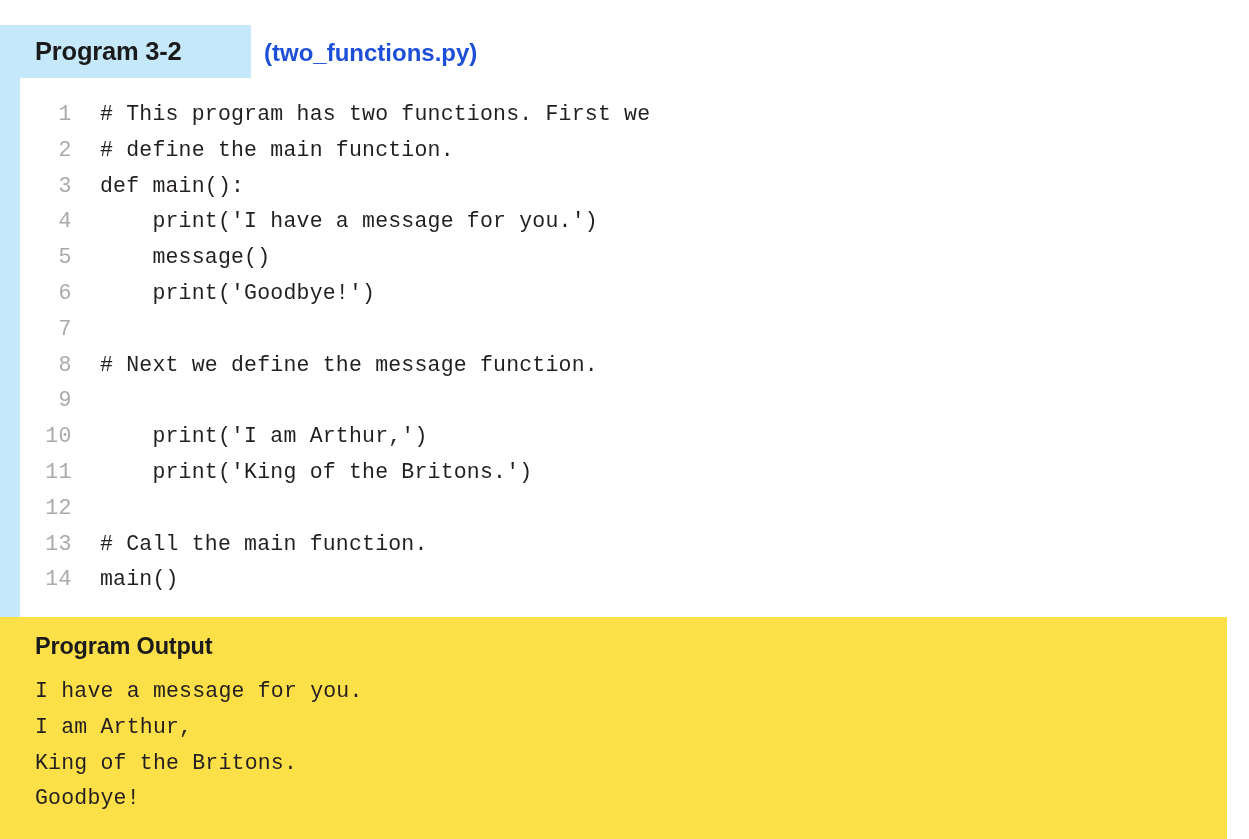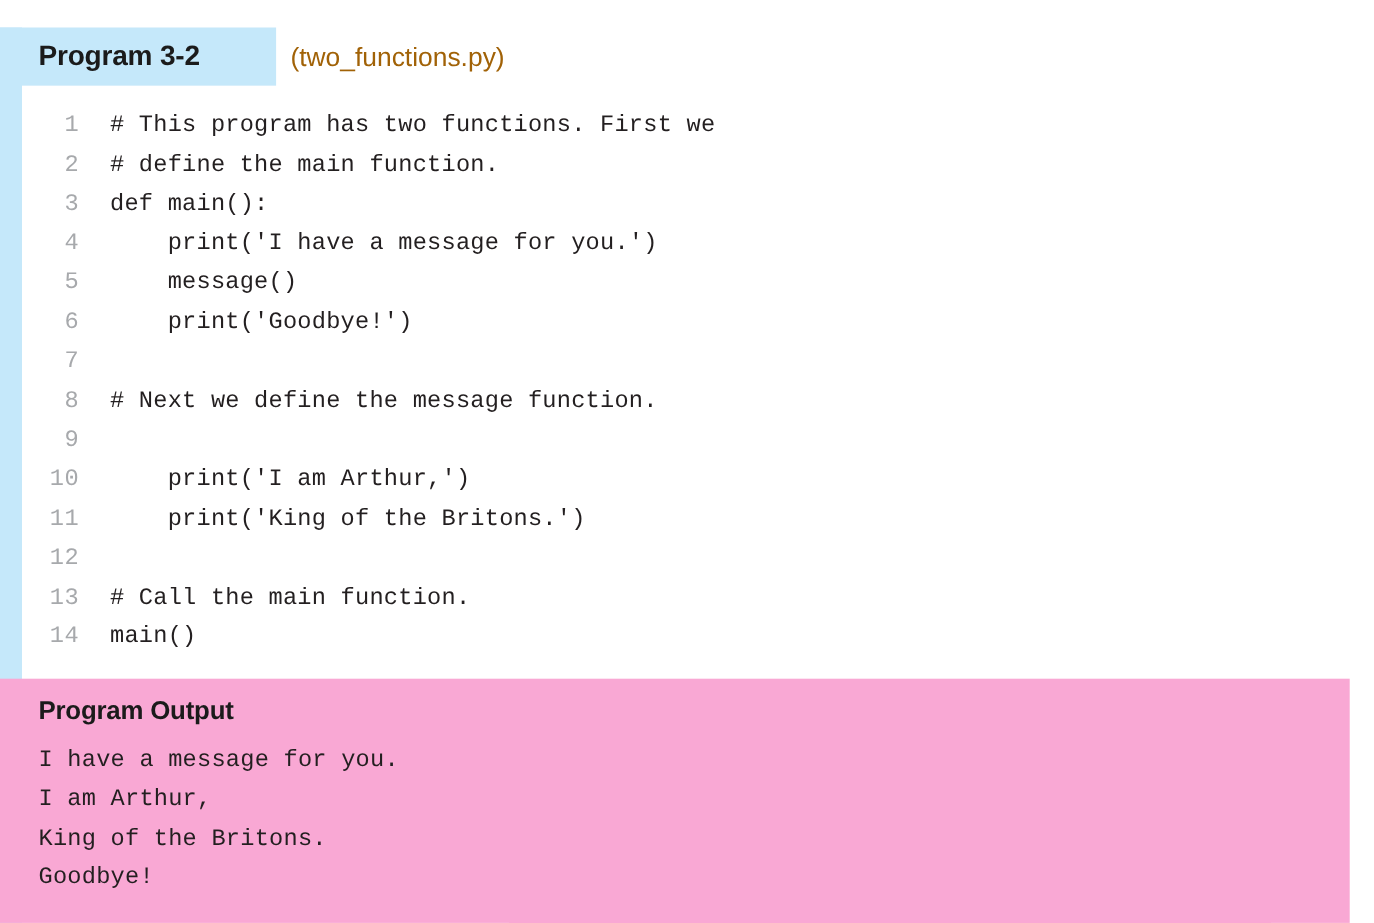--- a/index.html
+++ b/index.html
@@ -55,22 +55,22 @@
     letter-spacing: -0.2px;
     white-space: nowrap;
   }
   .program-filename {
     position: absolute;
     left: 264px;
     top: 0;
     height: 53px;
     line-height: 55px;
     font-size: 24px;
-    font-weight: normal;
-    color: #a16207;
+    font-weight: bold;
+    color: #1d4ed8;
     white-space: nowrap;
   }
 
   
   .code-block {
     position: absolute;
     left: 20px;
     top: 78px;
     width: 1207px;
     height: 535px;
@@ -101,21 +101,21 @@
     letter-spacing: 0.2px;
   }
 
   
   .output-block {
     position: absolute;
     left: 0;
     top: 617px;
     width: 1227px;
     height: 222px;
-    background: #f9a8d4;
+    background: #fde047;
     box-sizing: border-box;
     padding: 14px 0 0 35px;
   }
   .output-title {
     font-size: 23.5px;
     font-weight: bold;
     color: #1b1b1b;
     letter-spacing: -0.2px;
     margin: 0 0 13px 0;
     line-height: 30px;

